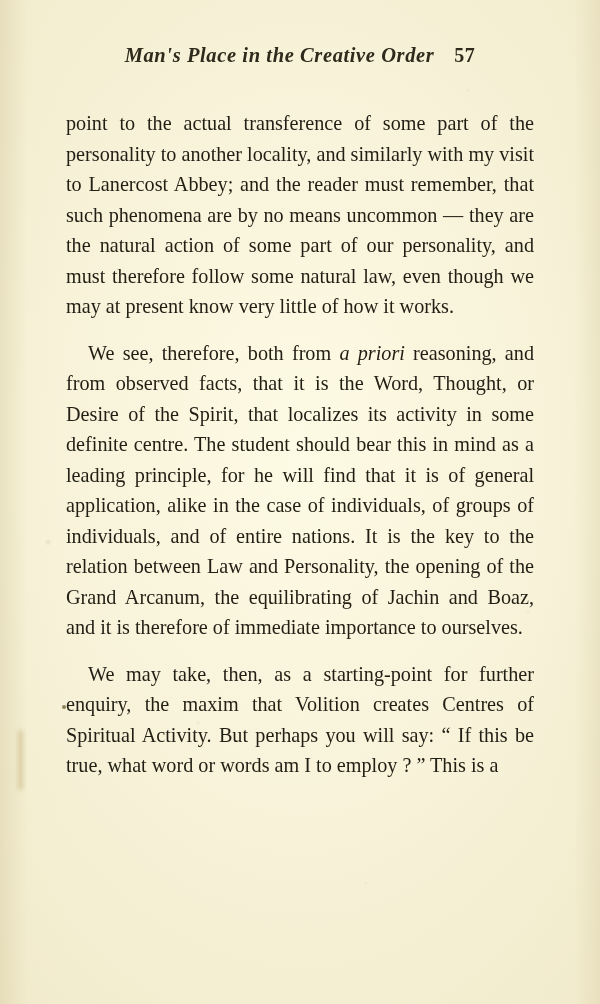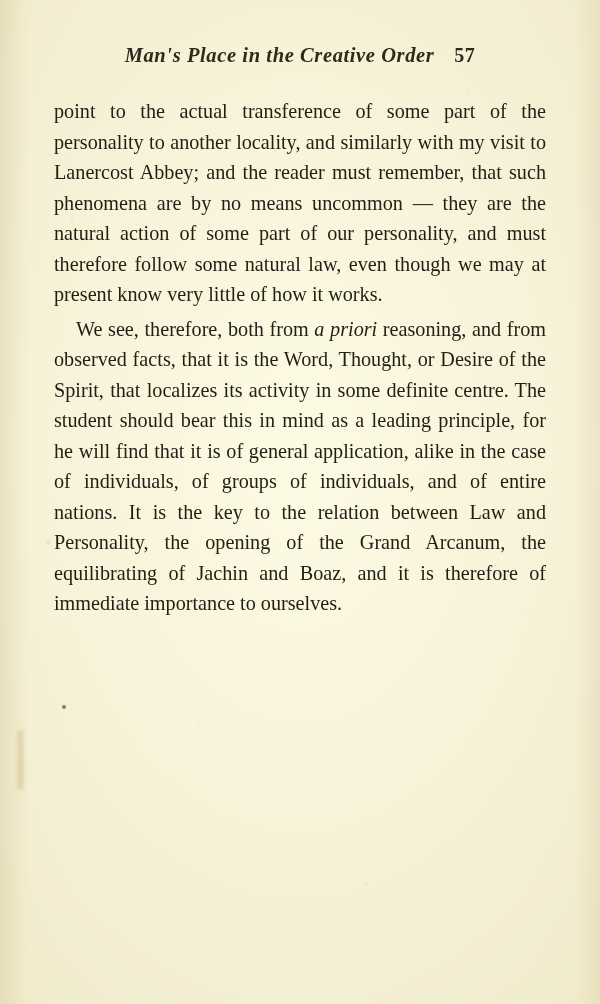--- a/index.html
+++ b/index.html
@@ -73,21 +73,21 @@
     right: 50px;
     top: 92px;
     color: #211e14;
     font-size: 20.2px;
     line-height: 30.5px;
     text-align: justify;
     text-justify: inter-word;
     hyphens: none;
   }
   .body-text p {
-    margin: 4px;
+    margin: 16px;
     text-indent: 22px;
   }
   .body-text p.first {
     text-indent: 0;
   }
   .body-text p i {
     font-style: italic;
   }
   .ink-mark {
     position: absolute;
@@ -119,18 +119,19 @@
   <div class="content">
 
     <div class="running-head">
       <span class="title">Man's Place in the Creative Order</span>
       <span class="folio">57</span>
     </div>
 
     <div class="body-text">
       <p class="first">point to the actual transference of some part of the personality to another locality, and similarly with my visit to Lanercost Abbey; and the reader must remember, that such phenomena are by no means uncommon — they are the natural action of some part of our personality, and must therefore follow some natural law, even though we may at present know very little of how it works.</p>
       <p><span>We see, therefore, both from </span><i>a priori</i><span> reasoning, and from observed facts, that it is the Word, Thought, or Desire of the Spirit, that localizes its activity in some definite centre. The student should bear this in mind as a leading principle, for he will find that it is of general application, alike in the case of individuals, of groups of individuals, and of entire nations. It is the key to the relation between Law and Personality, the opening of the Grand Arcanum, the equilibrating of Jachin and Boaz, and it is therefore of immediate importance to ourselves.</span></p>
+      <p>We may take, then, as a starting-point for further enquiry, the maxim that Volition creates Centres of Spiritual Activity. But perhaps you will say: “ If this be true, what word or words am I to employ ? ” This is a</p>
     </div>
 
     <div class="ink-mark"></div>
     <div class="edge-smudge"></div>
   </div>
 </div>
 
 </body></html>

